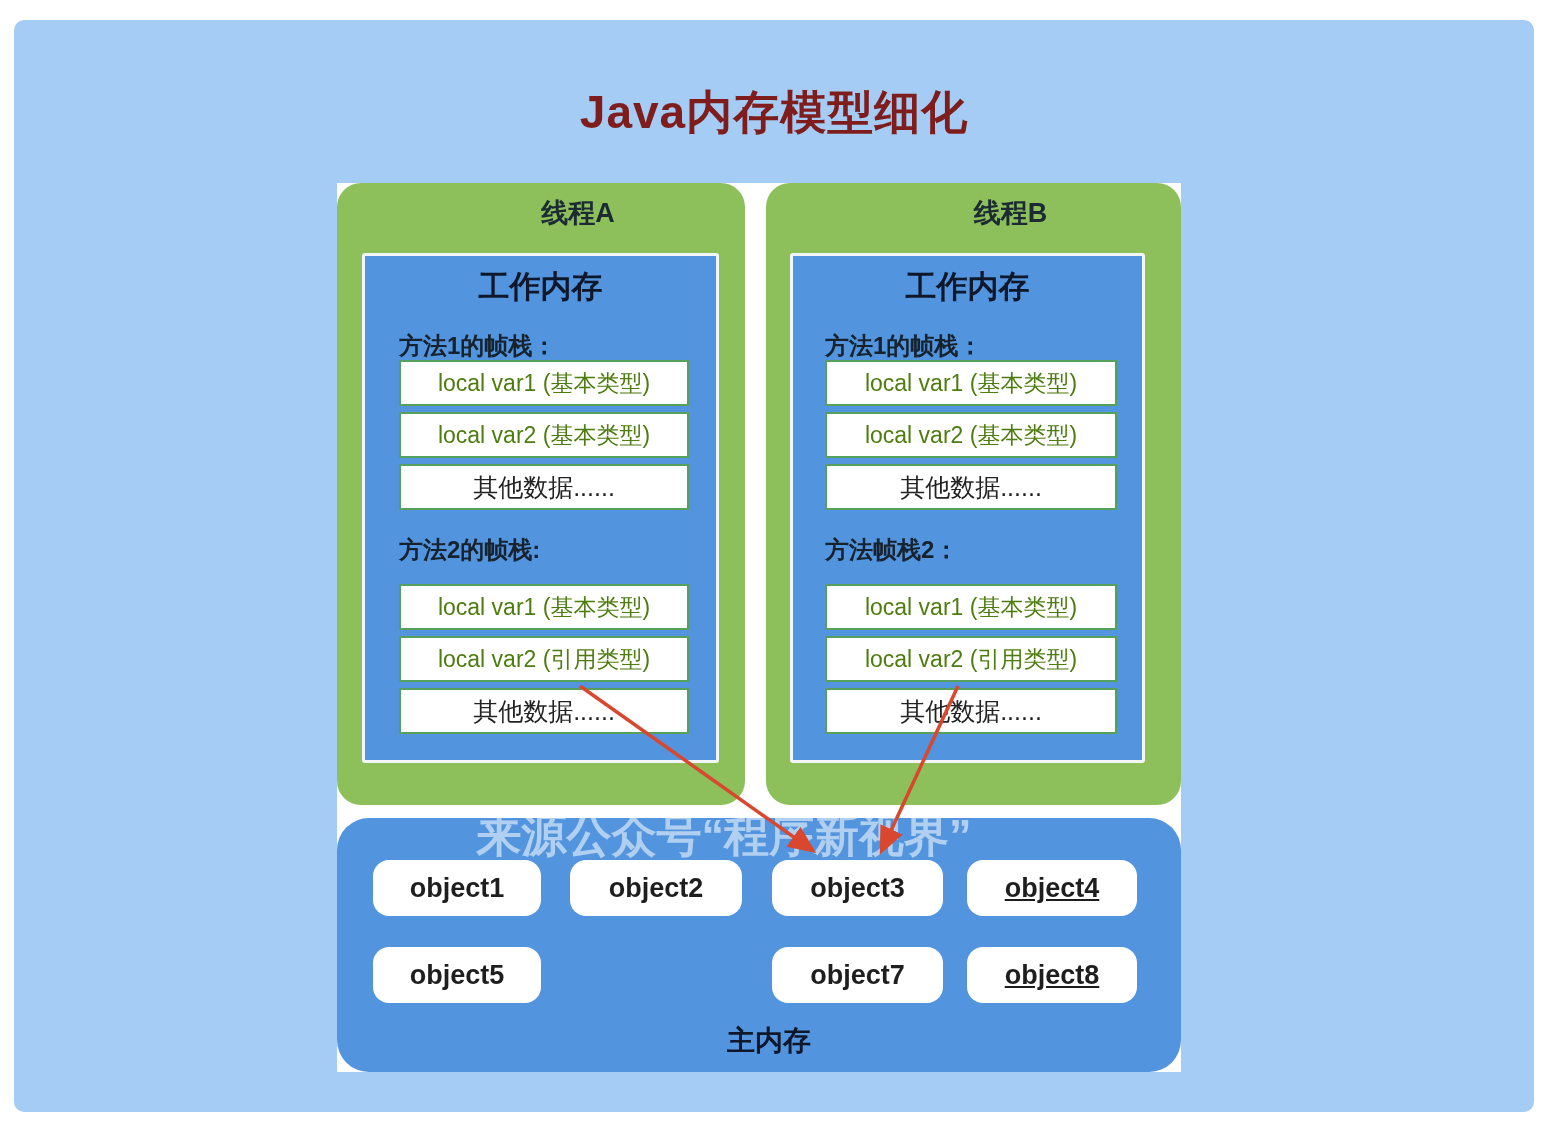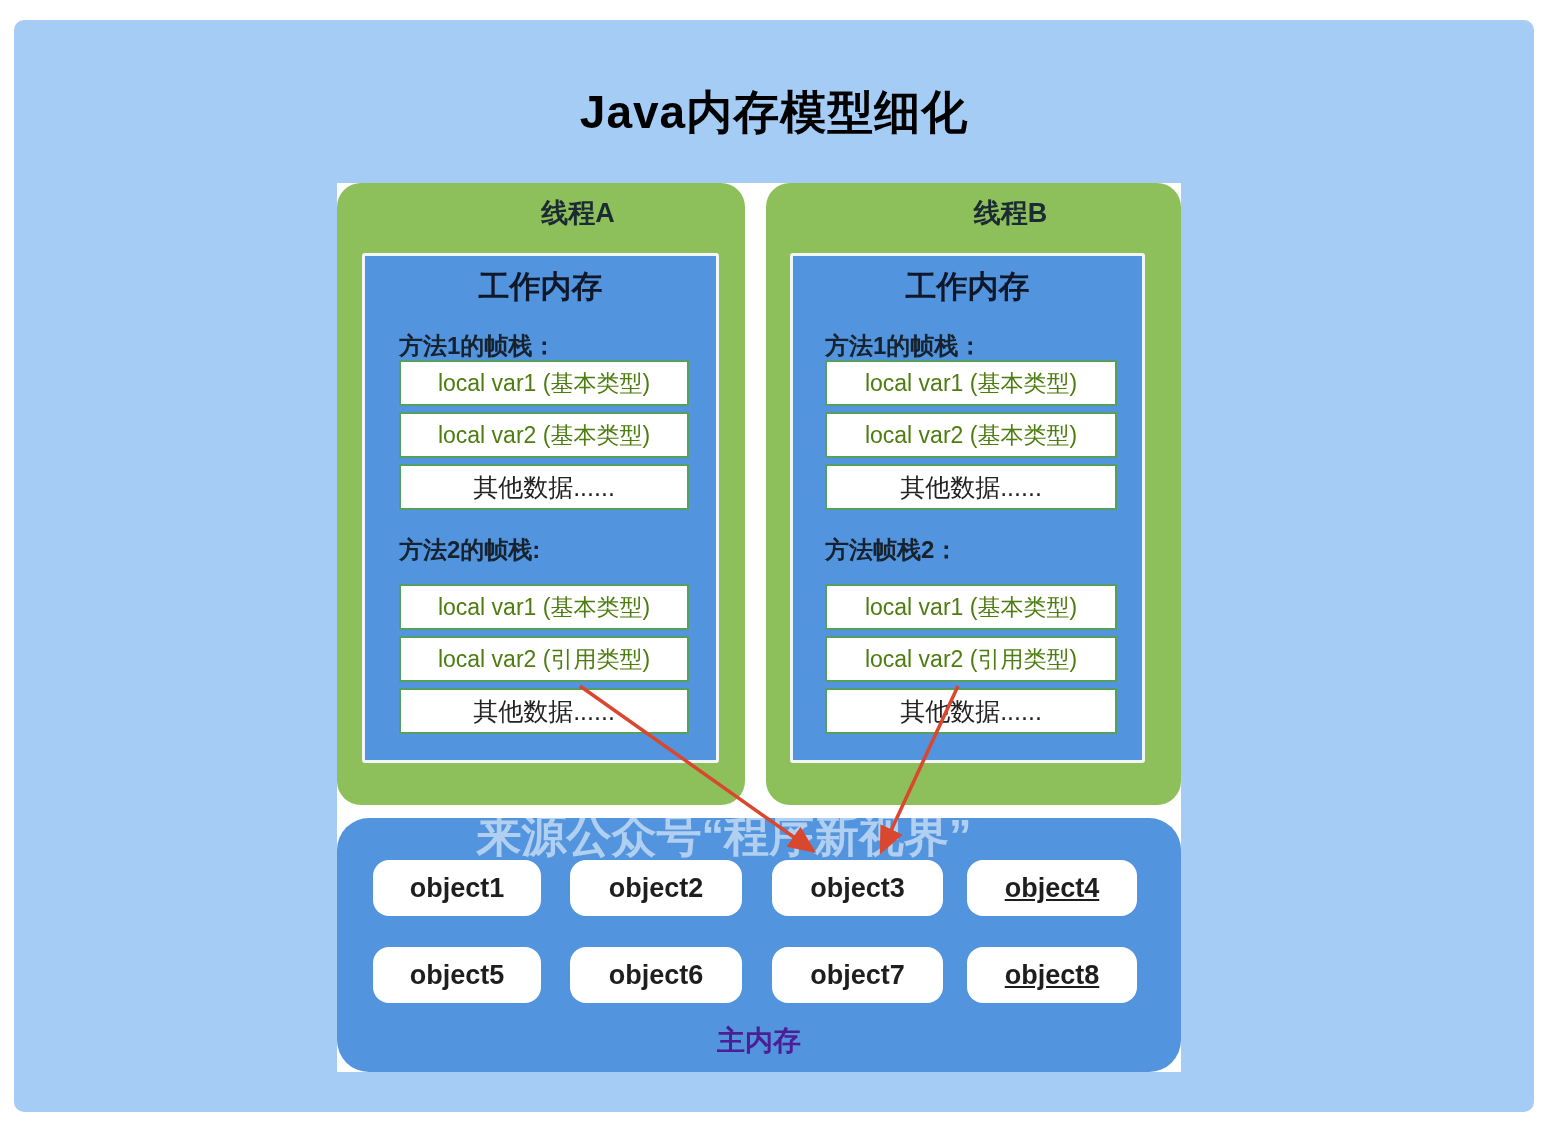--- a/index.html
+++ b/index.html
@@ -1,21 +1,21 @@
 <!DOCTYPE html>
 <html><head>
 <meta charset="utf-8">
 <style>
   html,body{margin:0;padding:0;background:#ffffff;}
   .page{position:relative;width:1550px;height:1132px;background:#ffffff;overflow:hidden;
         font-family:"Liberation Sans", sans-serif;}
   .slide{position:absolute;left:14px;top:20px;width:1520px;height:1092px;
          background:#a4ccf4;border-radius:10px;}
   .title{position:absolute;left:0;top:62px;width:1520px;text-align:center;
-         font-size:46px;font-weight:bold;color:#000000;letter-spacing:1px;}
+         font-size:46px;font-weight:bold;color:#7f1d1d;letter-spacing:1px;}
   .panel{position:absolute;left:323px;top:163px;width:844px;height:889px;background:#ffffff;}
   .thread{position:absolute;top:0;height:622px;background:#8dc05a;border-radius:24px;}
   .thread-a{left:0;width:408px;}
   .thread-b{left:429px;width:415px;}
   .thread-title{position:absolute;top:12px;left:0;width:100%;text-align:center;
          font-size:27px;font-weight:bold;color:#1b2a33;margin-left:37px;}
   .wm{position:absolute;top:70px;height:510px;background:#5295de;
       border:3px solid #f2f6fa;border-radius:3px;box-sizing:border-box;}
   .thread-a .wm{left:25px;width:357px;}
   .thread-b .wm{left:24px;width:355px;}
@@ -36,21 +36,21 @@
   .slot.other{font-size:25px;font-weight:normal;color:#222;}
   .mainmem{position:absolute;left:0;top:635px;width:844px;height:254px;
         background:#5295de;border-radius:32px;}
   .obj{position:absolute;height:56px;background:#ffffff;border-radius:16px;
         display:flex;align-items:center;justify-content:center;
         font-size:27px;font-weight:bold;color:#1e1e1e;}
   .row1{top:42px;} .row2{top:129px;}
   .o1{left:36px;width:168px;} .o2{left:233px;width:172px;}
   .o3{left:435px;width:171px;} .o4{left:630px;width:170px;text-decoration:underline;}
   .mm-label{position:absolute;bottom:12px;left:0;width:100%;text-align:center;
-        font-size:28px;font-weight:bold;color:#4c1d95;}
+        font-size:28px;font-weight:bold;color:#0f172a;padding-left:10px;}
   .watermark{position:absolute;left:410px;top:786px;width:600px;text-align:center;
         font-size:45px;font-weight:600;color:rgba(255,255,255,0.55);
         white-space:nowrap;pointer-events:none;}
   .arrows{position:absolute;left:0;top:0;width:1550px;height:1132px;pointer-events:none;}
 </style>
 </head>
 <body>
 
 <div class="page">
   <div class="slide">
@@ -88,21 +88,20 @@
           <div class="slot s6 other">其他数据......</div>
         </div>
       </div>
 
       <div class="mainmem">
         <div class="obj row1 o1">object1</div>
         <div class="obj row1 o2">object2</div>
         <div class="obj row1 o3">object3</div>
         <div class="obj row1 o4">object4</div>
         <div class="obj row2 o1">object5</div>
-        <div class="obj row2 o2">object6</div>
         <div class="obj row2 o3">object7</div>
         <div class="obj row2 o4">object8</div>
         <div class="mm-label">主内存</div>
       </div>
 
     </div>
 
     <div class="watermark">来源公众号“程序新视界”</div>
   </div>
 

